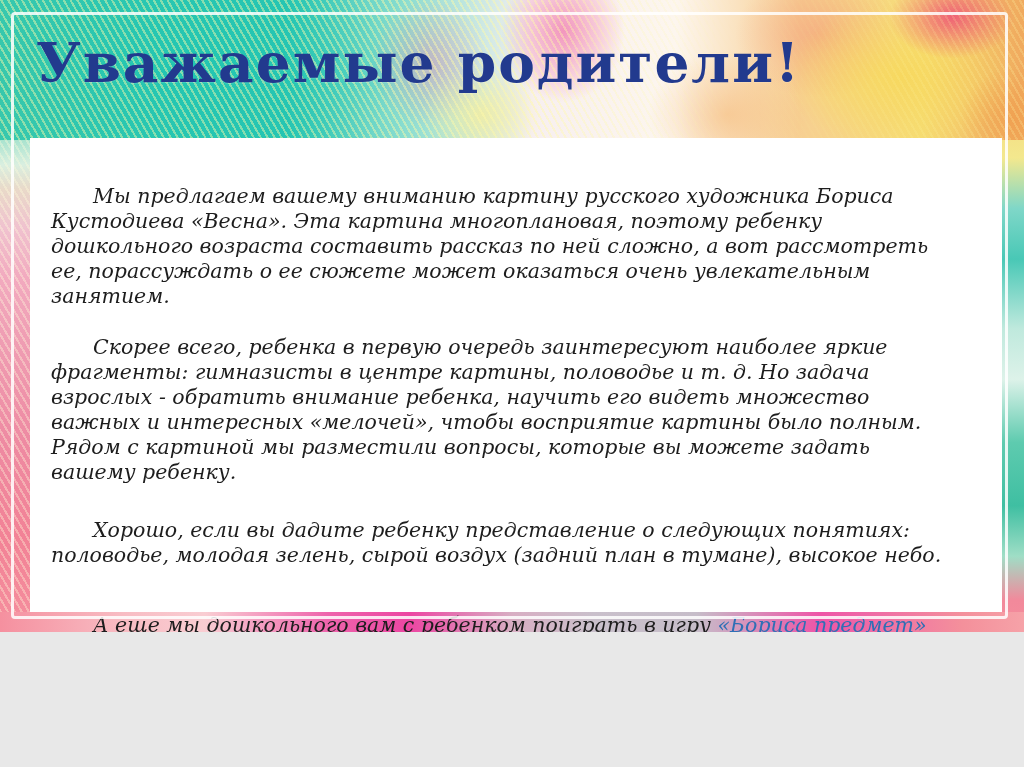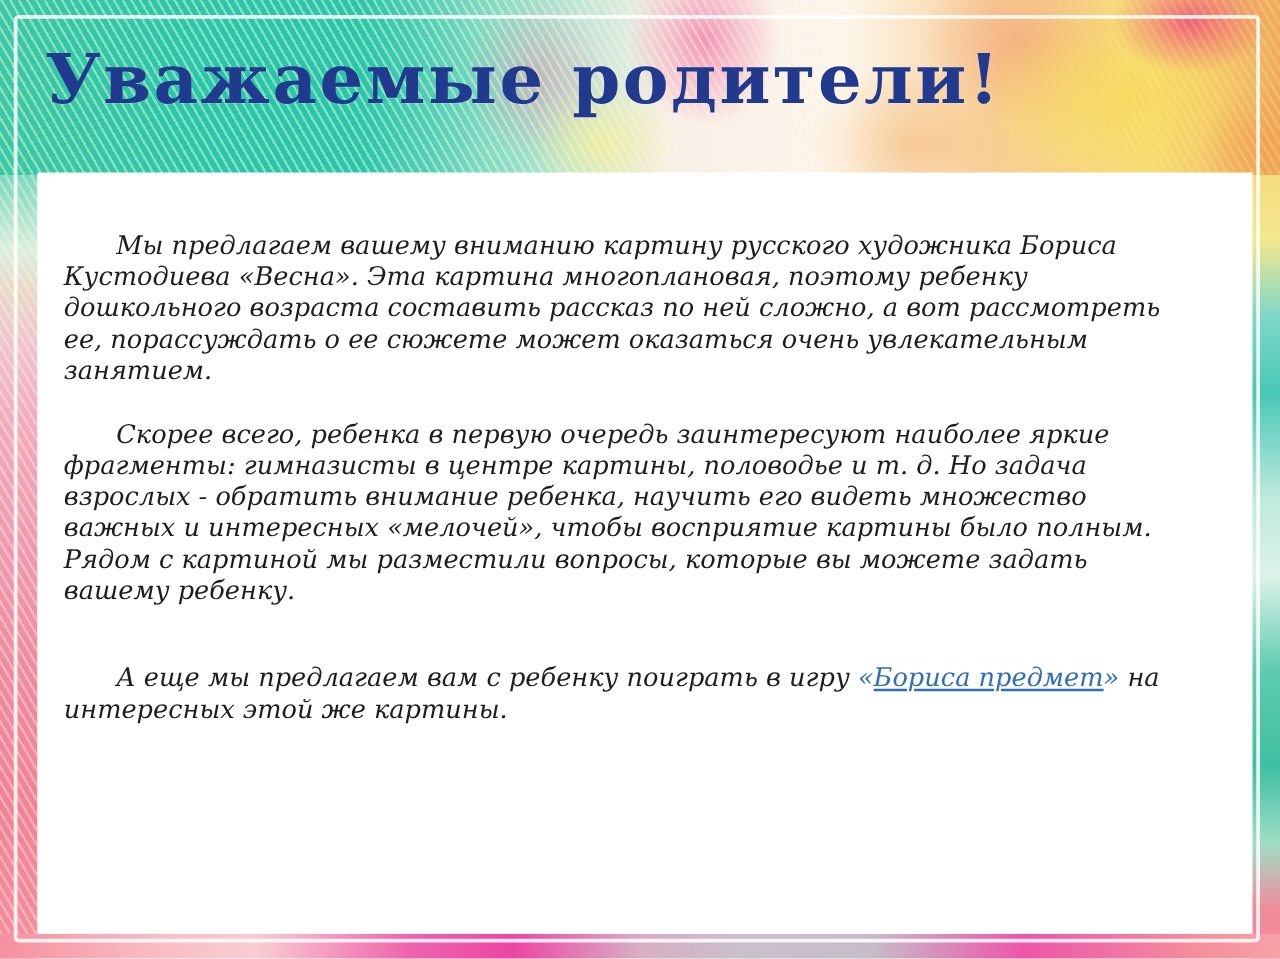--- a/index.html
+++ b/index.html
@@ -1,17 +1,17 @@
 <!DOCTYPE html>
 <html style="--title-color: #223a8e; --text-color: #1d1d1d; --link-color: #2f6fb5;"><head>
 <meta charset="utf-8">
 <style>
   html,body{margin:0;padding:0;background:#e8e8e8;}
   .slide{
-    position:relative;width:1024px;height:767px;overflow:hidden;
+    position:relative;width:1024px;height:632px;overflow:hidden;
     background:#ffffff;font-family:"DejaVu Serif",serif;
   }
   
   .border-left{
     position:absolute;left:0;top:0;bottom:0;width:30px;z-index:1;
     background:linear-gradient(180deg,#35c8b0 0%,#49cdb4 14%,#9adfc9 21%,#d9efe0 26%,
       #e9d9c9 30%,#f0c2cf 36%,#f2aabf 44%,#ef9cb2 55%,#ee8aa2 70%,#f28296 85%,#f58f9e 100%);
   }
   .border-left::after{
     content:"";position:absolute;inset:0;
@@ -101,18 +101,19 @@
 
   <div class="top-band">
     <div class="hatch"></div>
   </div>
 
   <h1 class="title">Уважаемые родители!</h1>
 
   <div class="content-box">
     <p class="p-intro">Мы предлагаем вашему вниманию картину русского художника Бориса Кустодиева «Весна». Эта картина многоплановая, поэтому ребенку дошкольного возраста составить рассказ по ней сложно, а вот рассмотреть ее, порассуждать о ее сюжете может оказаться очень увлекательным занятием.</p>
     <p class="p-advice">Скорее всего, ребенка в первую очередь заинтересуют наиболее яркие фрагменты: гимназисты в центре картины, половодье и т. д.  Но задача взрослых - обратить внимание ребенка, научить его видеть множество важных и интересных «мелочей», чтобы восприятие картины было полным.  Рядом с картиной мы разместили вопросы, которые вы можете задать вашему ребенку.</p>
-    <p class="p-game"><span>А еще мы предлагаем вам с ребенку поиграть в игру </span><span class="game-quote">«</span><a class="game-link">Бориса предмет</a><span class="game-quote">»</span><span> на интересных этой же картины.</span></p>
+    <p class="p-concepts">Хорошо, если вы дадите ребенку представление о следующих понятиях: половодье, молодая зелень, сырой воздух (задний план в тумане), высокое небо.</p>
+    <p class="p-game"><span>А еще мы дошкольного вам с ребенком поиграть в игру </span><span class="game-quote">«</span><a class="game-link">Бориса предмет</a><span class="game-quote">»</span><span> на интересных этой же картины.</span></p>
   </div>
 
   <div class="inner-frame"></div>
 
 </div>
 
 </body></html>

